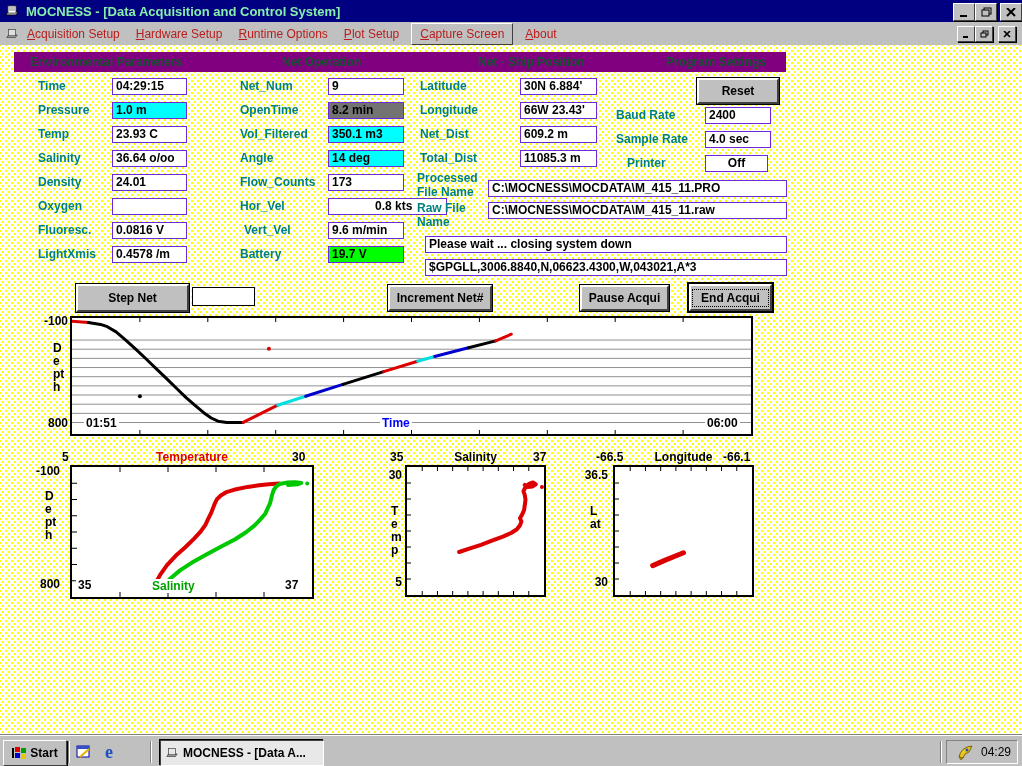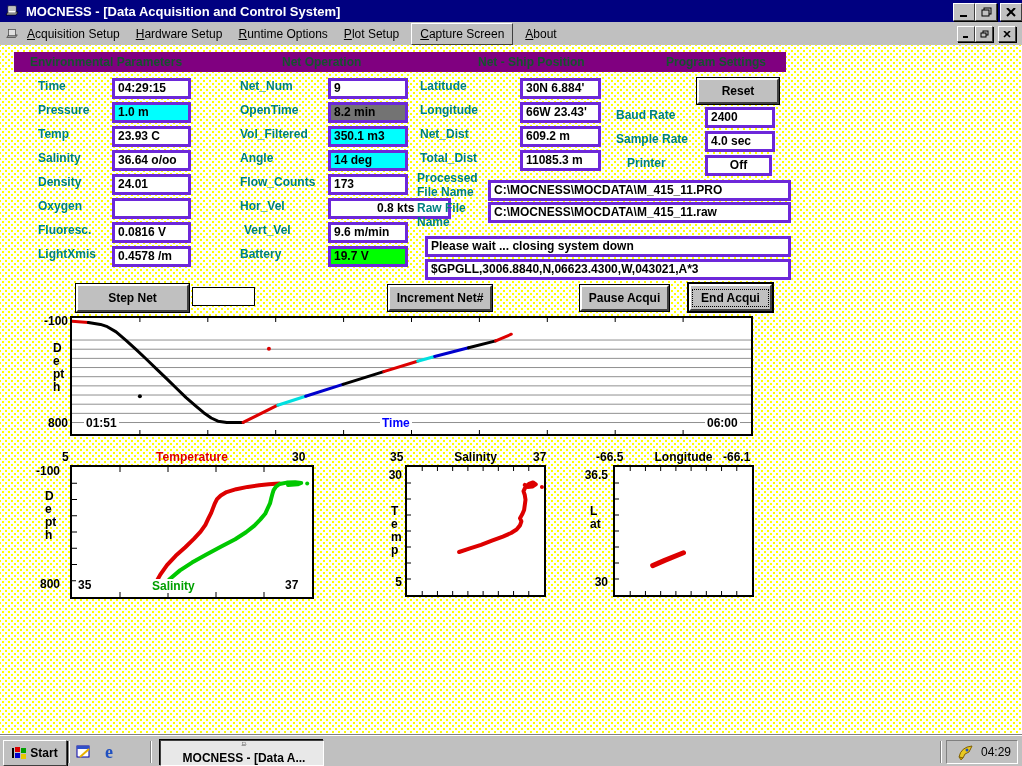--- a/index.html
+++ b/index.html
@@ -1,61 +1,61 @@
 <!DOCTYPE html>
 <html><head>
 <meta charset="utf-8">
 <style>
   html,body{margin:0;padding:0;}
   body{font-family:"Liberation Sans", sans-serif; width:1022px; height:766px; overflow:hidden;}
   .screen{position:relative;width:1022px;height:766px;background:#c0c0c0;overflow:hidden;}
   
   .titlebar{position:absolute;left:0;top:0;width:1022px;height:22px;background:#000080;display:flex;align-items:center;}
-  .titlebar .title{color:#ffffff;font-weight:bold;font-size:13px;margin-left:6px;white-space:nowrap;}
+  .titlebar .title{color:#86efac;font-weight:bold;font-size:13px;margin-left:6px;white-space:nowrap;}
   .appicon{width:16px;height:16px;margin-left:4px;flex:0 0 auto;}
   .tb-btn{position:absolute;top:3px;width:20px;height:16px;background:#c0c0c0;
     border-top:1px solid #fff;border-left:1px solid #fff;border-right:1px solid #404040;border-bottom:1px solid #404040;
     box-shadow:1px 1px 0 #000;display:flex;align-items:center;justify-content:center;}
   
   .menubar{position:absolute;left:0;top:22px;width:1022px;height:23px;background:#c0c0c0;display:flex;align-items:center;border-bottom:1px solid #808080;}
-  .menu-item{font-size:12px;color:#000000;padding:3px 8px;white-space:nowrap;}
+  .menu-item{font-size:12px;color:#b91c1c;padding:3px 8px;white-space:nowrap;}
   .menu-item::first-letter{text-decoration:underline;}
   .menu-item.boxed{border-top:1px solid #fff;border-left:1px solid #fff;border-right:1px solid #404040;border-bottom:1px solid #404040;background:#c0c0c0;margin:0 4px;}
   .mdi-btn{position:absolute;top:26px;width:16px;height:14px;background:#c0c0c0;
     border-top:1px solid #fff;border-left:1px solid #fff;border-right:1px solid #404040;border-bottom:1px solid #404040;
     box-shadow:1px 1px 0 #000;display:flex;align-items:center;justify-content:center;}
   
   .client{position:absolute;left:0;top:45px;width:1022px;height:690px;background-color:#fff;
     background-image:radial-gradient(circle,#ffff00 1.1px,transparent 1.1px),radial-gradient(circle,#ffff00 1.1px,transparent 1.1px);
     background-size:6px 6px;background-position:0 0,3px 3px;}
   .hdrbar{position:absolute;left:14px;top:52px;width:772px;height:20px;background:#800080;}
   .hdr{position:absolute;top:55px;color:#14532d;font-weight:bold;font-size:12px;white-space:nowrap;}
   .lbl{position:absolute;color:#008080;font-weight:bold;font-size:12px;white-space:nowrap;line-height:17px;}
-  .fld{position:absolute;height:15px;background:#fff;border:3px solid #6d28d9;font-weight:bold;font-size:12px;line-height:15px;padding:0 0 0 3px;white-space:nowrap;overflow:hidden;}
+  .fld{position:absolute;height:15px;background:#fff;border:1px solid #6d28d9;font-weight:bold;font-size:12px;line-height:15px;padding:0 0 0 3px;white-space:nowrap;overflow:hidden;}
   .btn3d{position:absolute;background:#c0c0c0;font-weight:bold;font-size:12px;text-align:center;
     border-top:2px solid #fff;border-left:2px solid #fff;border-right:2px solid #404040;border-bottom:2px solid #404040;
     box-shadow:0 0 0 1px #000;display:flex;align-items:center;justify-content:center;}
   .btn-default{box-shadow:0 0 0 2px #000;}
   .btn-default .inner{border:1px dotted #000;padding:1px 8px;}
   
   .plot{position:absolute;background:#fff;border:2px solid #000;}
   .axlbl{position:absolute;font-weight:bold;font-size:12px;color:#000;white-space:nowrap;}
   .vert{width:12px;word-break:break-all;line-height:13px;white-space:normal;}
   .onplot{background:#fff;padding:0 2px;z-index:5;}
   .ar{text-align:right;}
   
   .taskbar{position:absolute;left:0;top:735px;width:1022px;height:31px;background:#c0c0c0;border-top:1px solid #fff;box-shadow:0 -1px 0 #808080;}
   .startbtn{position:absolute;left:3px;top:4px;width:62px;height:24px;background:#c0c0c0;font-weight:bold;font-size:12px;
     border-top:1px solid #fff;border-left:1px solid #fff;border-right:1px solid #404040;border-bottom:1px solid #404040;
     box-shadow:1px 1px 0 #000;display:flex;align-items:center;justify-content:center;gap:2px;}
   .tb-sep{position:absolute;top:5px;height:22px;width:0;border-left:1px solid #808080;border-right:1px solid #fff;}
   .ql{position:absolute;top:6px;width:20px;height:20px;display:flex;align-items:center;justify-content:center;}
   .taskbtn{position:absolute;left:160px;top:4px;width:158px;height:24px;background:#e8e8e8;font-weight:bold;font-size:12px;
     border-top:1px solid #404040;border-left:1px solid #404040;border-right:1px solid #fff;border-bottom:1px solid #fff;
-    box-shadow:-1px -1px 0 #000;display:flex;align-items:center;gap:4px;padding-left:4px;white-space:nowrap;overflow:hidden;flex-direction:column;}
+    box-shadow:-1px -1px 0 #000;display:flex;align-items:center;gap:4px;padding-left:4px;white-space:nowrap;overflow:hidden;}
   .tray{position:absolute;left:946px;top:4px;width:72px;height:24px;
     border-top:1px solid #808080;border-left:1px solid #808080;border-right:1px solid #fff;border-bottom:1px solid #fff;
     display:flex;align-items:center;justify-content:flex-end;gap:5px;padding-right:6px;box-sizing:border-box;font-size:12px;}
 </style>
 </head>
 <body>
 
 <div class="screen">
 
   <div class="titlebar">

